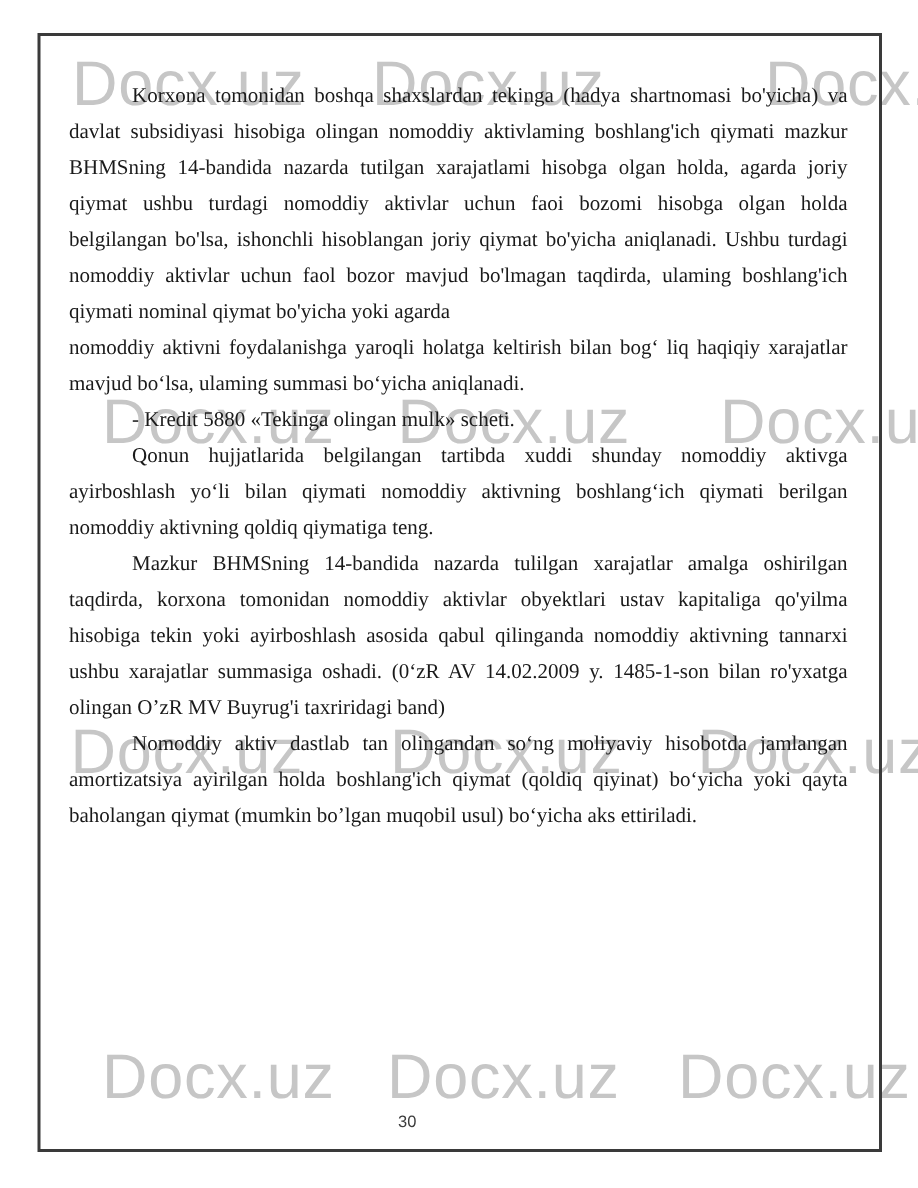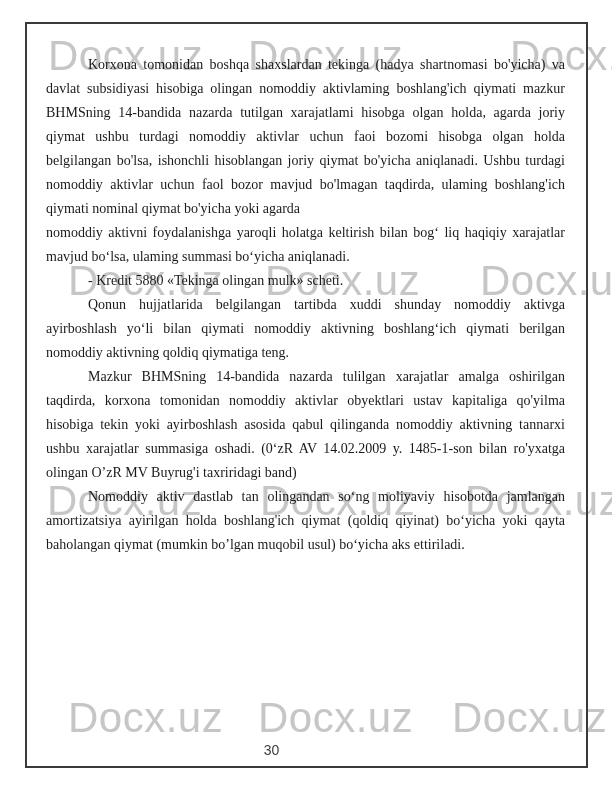--- a/index.html
+++ b/index.html
@@ -62,21 +62,21 @@
   }
   .para{margin:0;}
   .para.indented{text-indent:42px;}
   .page-number{
     position:absolute;
     left:0;top:742px;
     width:543px;
     text-align:center;
     z-index:2;
     font-family:"Liberation Sans", sans-serif;
-    font-size:14px;
+    font-size:11px;
     color:var(--pagenum-color);
   }
 </style>
 </head>
 <body>
 
 <div class="page">
   <div class="watermark-layer" id="wm-layer">
       <div class="wm" style="left: 8px; top: 35px;">Docx.uz</div>
       <div class="wm" style="left: 208px; top: 35px;">Docx.uz</div>

